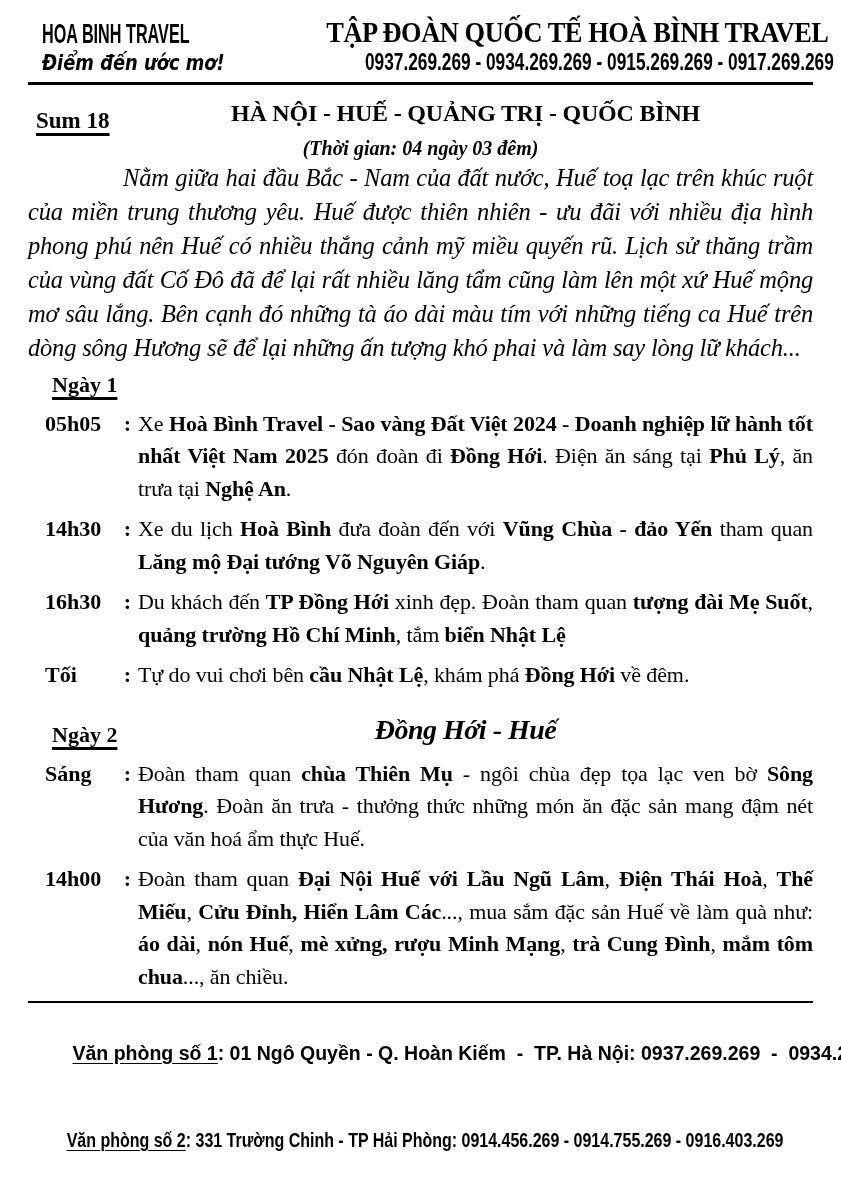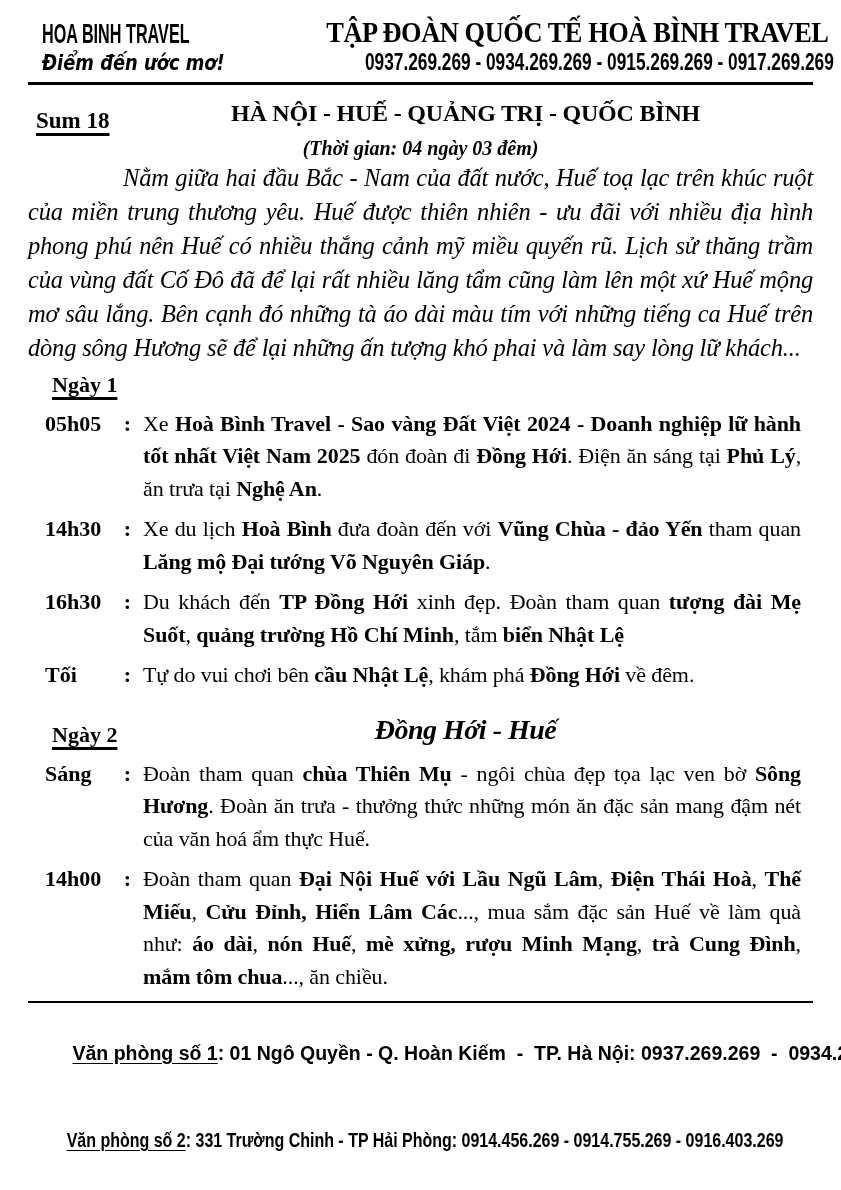--- a/index.html
+++ b/index.html
@@ -107,21 +107,22 @@
     font-weight: bold; font-style: italic;
     font-size: 28px; line-height: 40px;
     letter-spacing: -0.5px;
     white-space: nowrap;
   }
 
   .entry {
     display: grid;
     grid-template-columns: 86px 1fr;
     column-gap: 12px;
-    margin: 0 12px 8px 17px;
+    margin: 0 0 8px 17px;
+    gap: 7px;
   }
   .entry-time {
     font-weight: bold;
     font-size: 22px;
     line-height: 32.5px;
     display: flex;
     justify-content: space-between;
     align-items: flex-start;
   }
   .entry-text {

